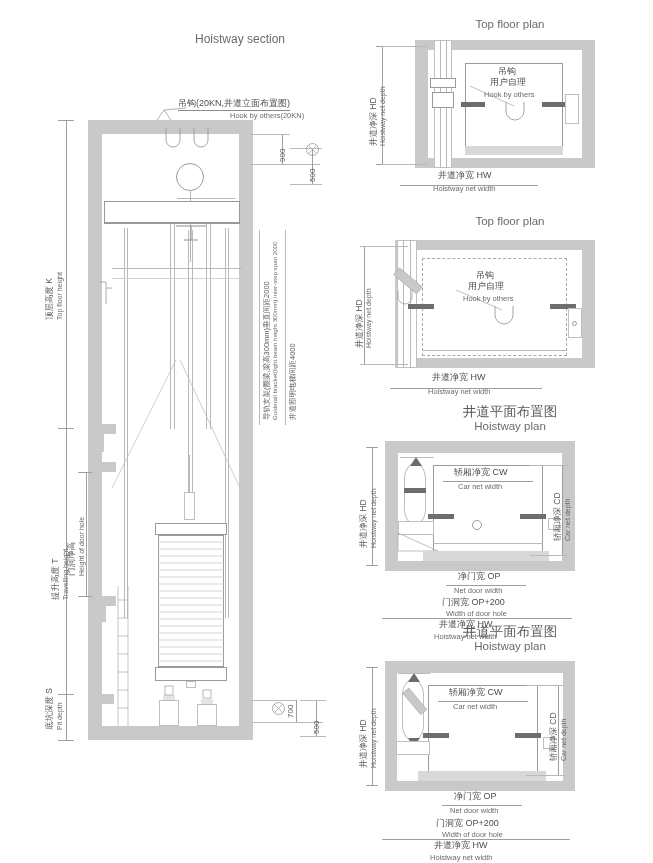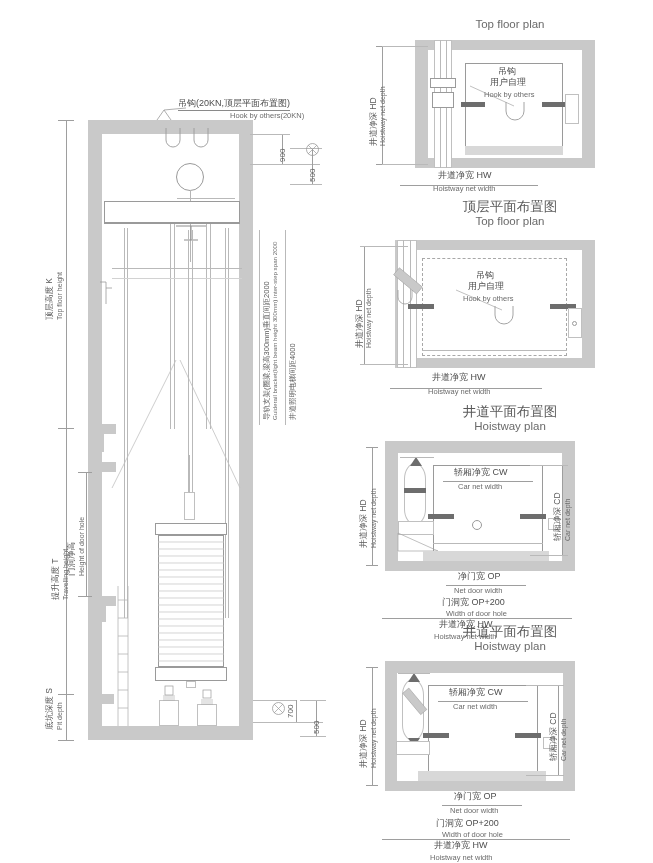--- a/index.html
+++ b/index.html
@@ -36,23 +36,24 @@
   .num{position:absolute;transform-origin:0 0;transform:rotate(-90deg);white-space:nowrap;font-size:8px;color:#5f5f5f;}
   .circ{position:absolute;border:1px solid #9a9a9a;border-radius:50%;box-sizing:border-box;}
   svg{position:absolute;overflow:visible;}
 </style>
 </head>
 <body>
 
 <div class="panel" style="left:0;top:0;width:350px;height:863px;">
 
   <div style="position:absolute;left:145px;top:32px;width:190px;">
+    <div class="title-en">Hoistway section</div>
   </div>
 
-  <div class="lbl-cn" style="left:178px;top:98px;border-bottom:1px solid #8a8a8a;padding-bottom:1px;">吊钩(20KN,顶层平面布置图)</div>
+  <div class="lbl-cn" style="left:178px;top:98px;border-bottom:1px solid #8a8a8a;padding-bottom:1px;">吊钩(20KN,井道立面布置图)</div>
   <div class="lbl-en" style="left:190px;top:111px;padding-left:40px;">Hook by others(20KN)</div>
   <svg style="left:150px;top:104px;" width="60" height="26">
     <path d="M0,26 L14,6 L28,26" fill="none" stroke="#9a9a9a" stroke-width="0.8"></path>
     <path d="M14,6 L36,4" fill="none" stroke="#9a9a9a" stroke-width="0.8"></path>
   </svg>
 
   <div class="wall" style="left:88px;top:120px;width:14px;height:620px;"></div>
   <div class="wall" style="left:239px;top:120px;width:14px;height:620px;"></div>
   <div class="wall" style="left:88px;top:120px;width:165px;height:14px;"></div>
   <div class="wall" style="left:88px;top:726px;width:165px;height:14px;"></div>
@@ -261,21 +262,20 @@
   <div class="vlbl-sm" style="left:19px;top:128px;">Hoistway net depth</div>
   <div class="ln-l" style="left:22px;top:28px;width:46px;height:1px;"></div>
   <div class="ln-l" style="left:22px;top:146px;width:46px;height:1px;"></div>
 
   <div class="dimline" style="left:40px;top:167px;width:138px;height:1px;"></div>
   <div class="lbl-cn" style="left:78px;top:152px;">井道净宽 HW</div>
   <div class="lbl-en" style="left:73px;top:166px;">Hoistway net width</div>
 </div>
 
 <div class="panel" style="left:360px;top:198px;width:293px;height:200px;">
-  <div class="title-sm-cn" style="position:absolute;left:55px;top:0;width:190px;">顶层平面布置图</div>
   <div class="title-sm-en" style="position:absolute;left:55px;top:17px;width:190px;">Top floor plan</div>
 
   <div class="wall" style="left:35px;top:42px;width:200px;height:128px;"></div>
   <div style="position:absolute;left:48px;top:52px;width:174px;height:108px;background:#fff;"></div>
 
   <div class="dash" style="left:62px;top:60px;width:145px;height:98px;"></div>
 
   <div class="box-l" style="left:37px;top:42px;width:20px;height:128px;"></div>
   <div class="ln-l" style="left:43px;top:42px;width:1px;height:128px;"></div>
   <div class="ln-l" style="left:50px;top:42px;width:1px;height:128px;"></div>

